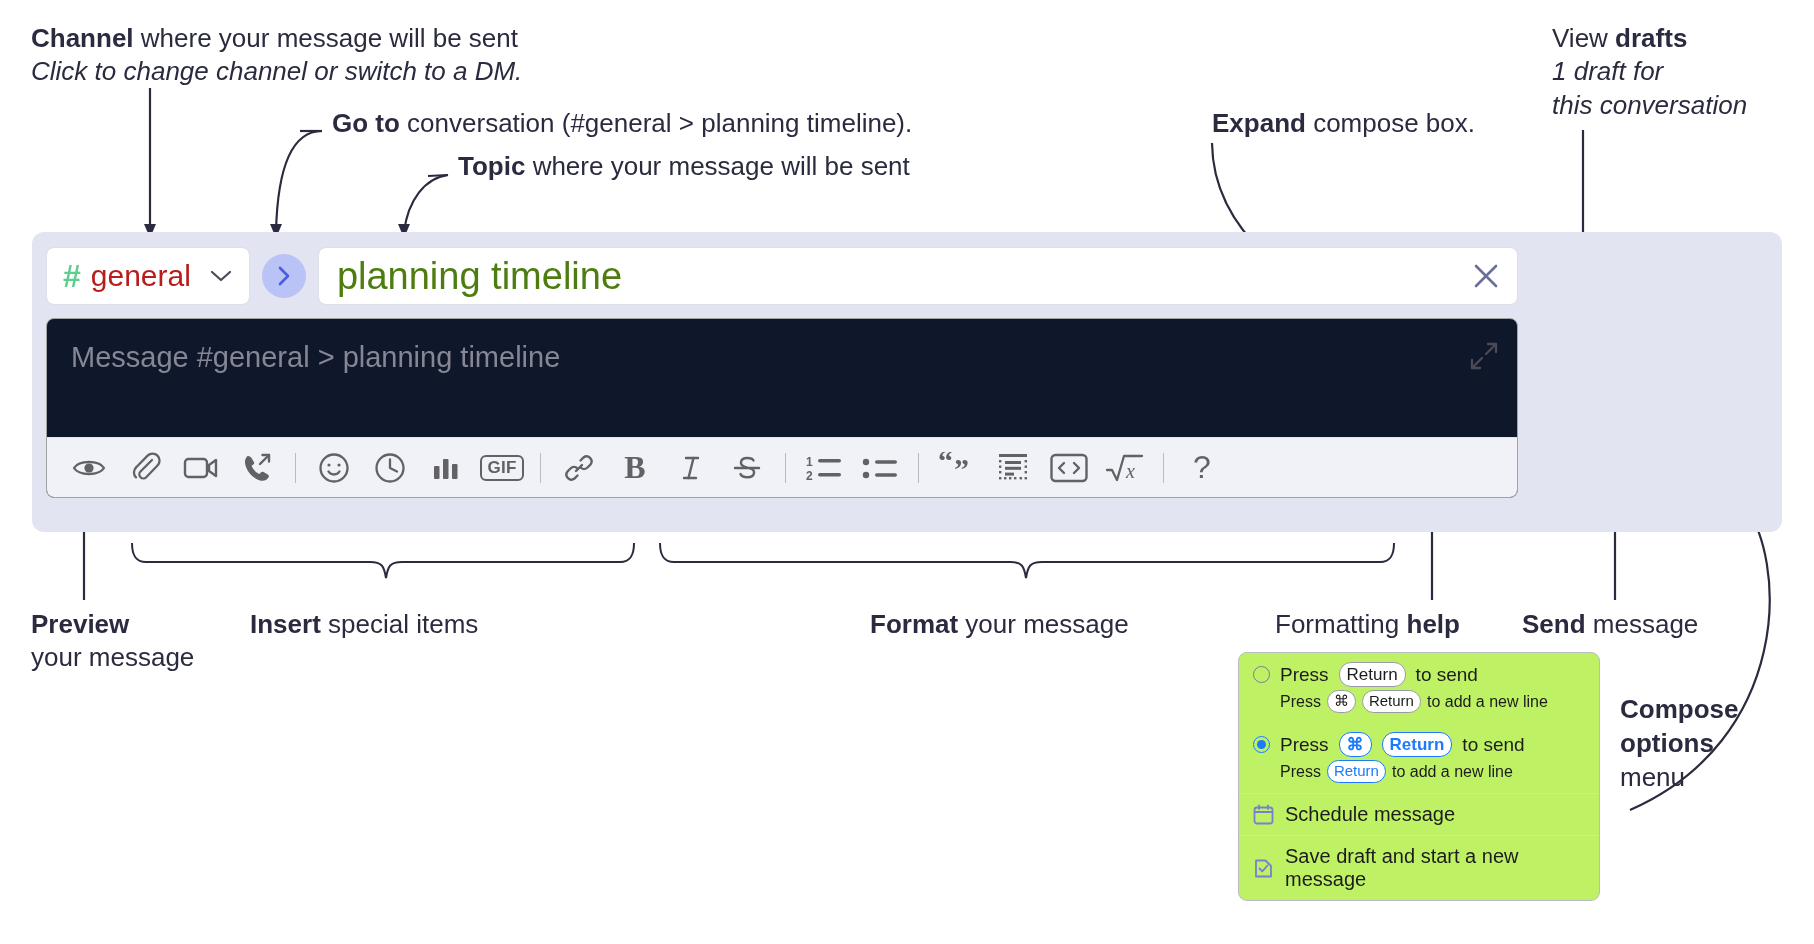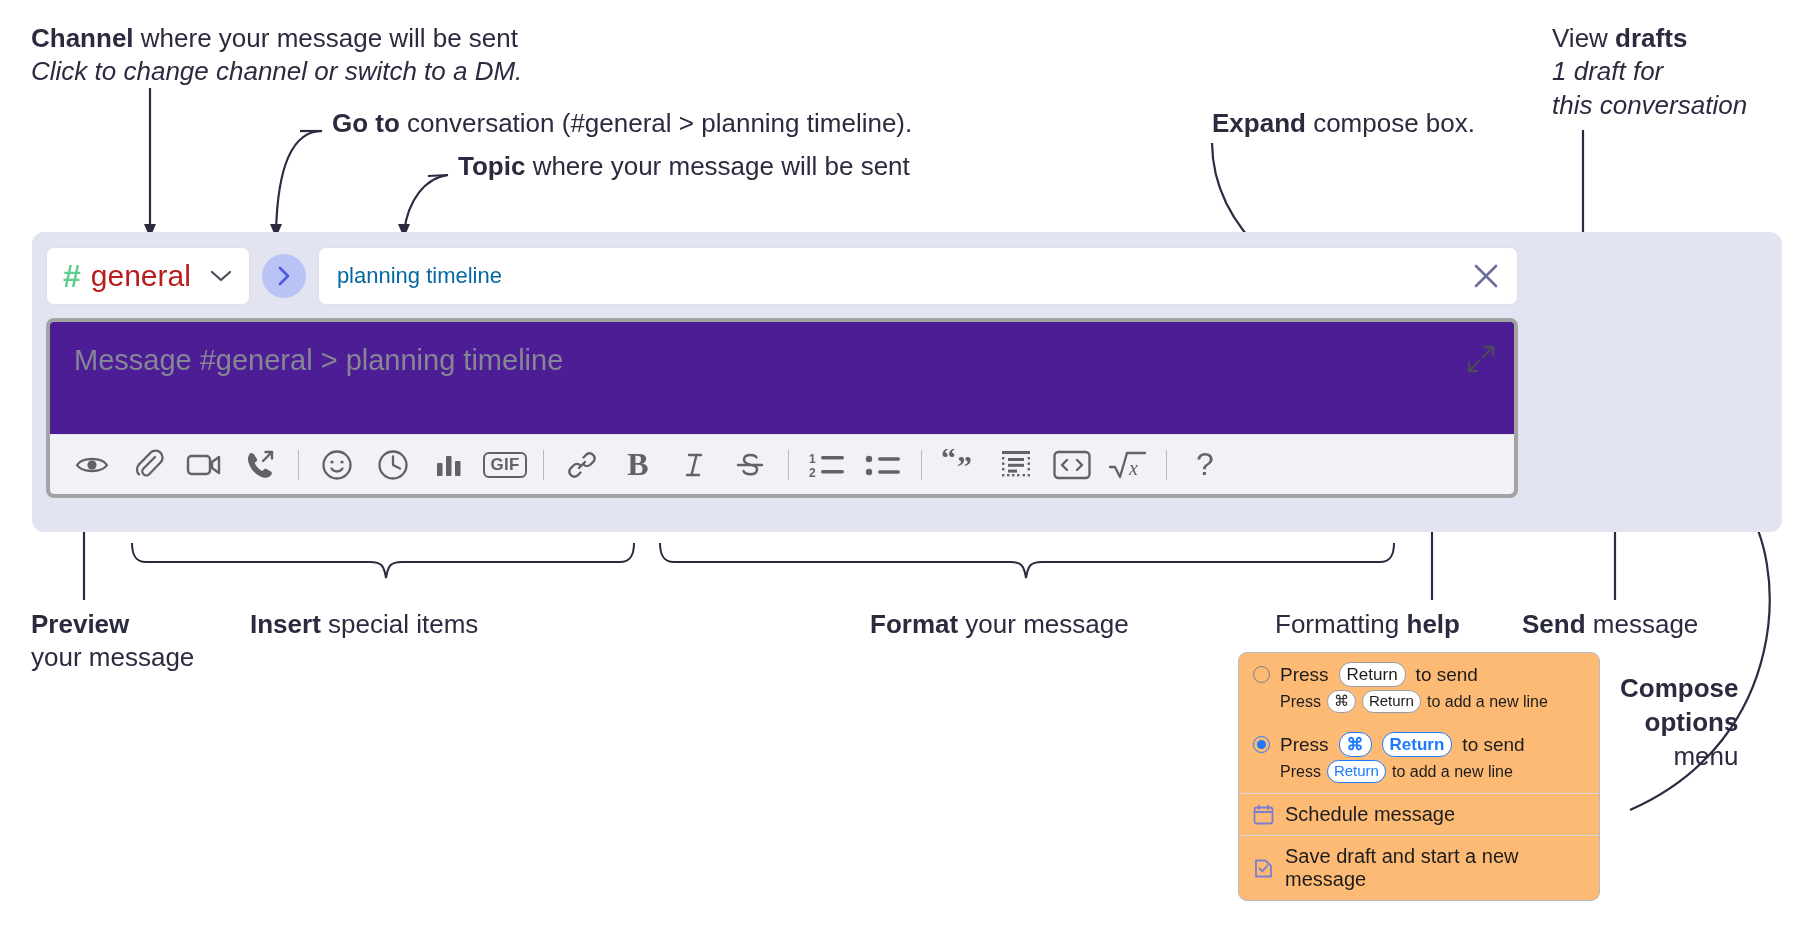--- a/index.html
+++ b/index.html
@@ -45,25 +45,25 @@
     background:#b9c3f5; display:flex; align-items:center; justify-content:center;
     flex:0 0 auto;
   }
   .goto-btn svg { display:block; }
 
   .topic-field {
     flex:1 1 auto; height:58px; background:#fff;
     border:1px solid #dcdee8; border-radius:8px;
     display:flex; align-items:center; padding:0 14px 0 18px;
   }
-  .topic-value { flex:1; font-size:22px; color:#0369a1; }
+  .topic-value { flex:1; font-size:38px; color:#4d7c0f; }
   .topic-clear { color:#6a6f9a; display:flex; align-items:center; }
 
   .msgbox {
-    margin-top:12px; background:#4c1d95; border:4px solid #a3a3a3;
+    margin-top:12px; background:#0f172a; border:1px solid #a3a3a3;
     border-radius:8px; height:180px; position:relative; overflow:hidden;
   }
   .msg-placeholder { position:absolute; left:24px; top:22px; font-size:29px; color:#868795; }
   .expand-ico { position:absolute; right:18px; top:22px; color:#4b4b57; }
 
   .toolbar {
     position:absolute; left:0; right:0; bottom:0; height:60px;
     background:#f1f2f7; border-top:1px solid #e3e4ec;
     display:flex; align-items:center; padding:0 14px; gap:0;
   }
@@ -83,21 +83,21 @@
   .send-btn {
     position:absolute; left:4px; top:160px; width:128px; height:62px;
     background:#5a5ef5; border-radius:8px; display:flex; align-items:center; justify-content:center;
   }
   .kebab { position:absolute; left:152px; top:172px; display:flex; flex-direction:column; gap:7px; }
   .kebab i { display:block; width:10px; height:10px; border-radius:50%; background:#7479c0; }
 
   
   #compose-menu {
     position:absolute; left:1238px; top:652px; width:362px;
-    background:#fdba74; border:1px solid #b9bac4; border-radius:9px;
+    background:#bef264; border:1px solid #b9bac4; border-radius:9px;
     font-size:19px; color:#1d1c1d; overflow:hidden;
   }
   .radio-row { display:flex; align-items:center; gap:10px; padding:9px 14px 2px 14px; }
   .radio {
     width:17px; height:17px; border-radius:50%; border:1.6px solid #7d7d8a; flex:0 0 auto;
     display:flex; align-items:center; justify-content:center;
   }
   .radio.sel { border-color:#1d7afc; }
   .radio.sel::after { content:""; width:9px; height:9px; border-radius:50%; background:#1d7afc; }
   .sub-row { padding:1px 14px 10px 41px; font-size:16px; color:#1d1c1d; display:flex; align-items:center; gap:6px; }
@@ -191,21 +191,21 @@
   </div>
 
   <div class="anno" style="left:1275px; top:608px;">
     <span>Formatting </span><b>help</b>
   </div>
 
   <div class="anno" style="left:1522px; top:608px;">
     <b>Send</b><span> message</span>
   </div>
 
-  <div class="anno" style="left:1620px; top:672px; line-height:1.3;text-align:right;">
+  <div class="anno" style="left:1620px; top:693px; line-height:1.3;">
     <div><b>Compose</b></div>
     <div><b>options</b></div>
     <div>menu</div>
   </div>
 
   <div id="compose-panel">
 
     <div class="panel-inner">
 
       <div class="row-top">

